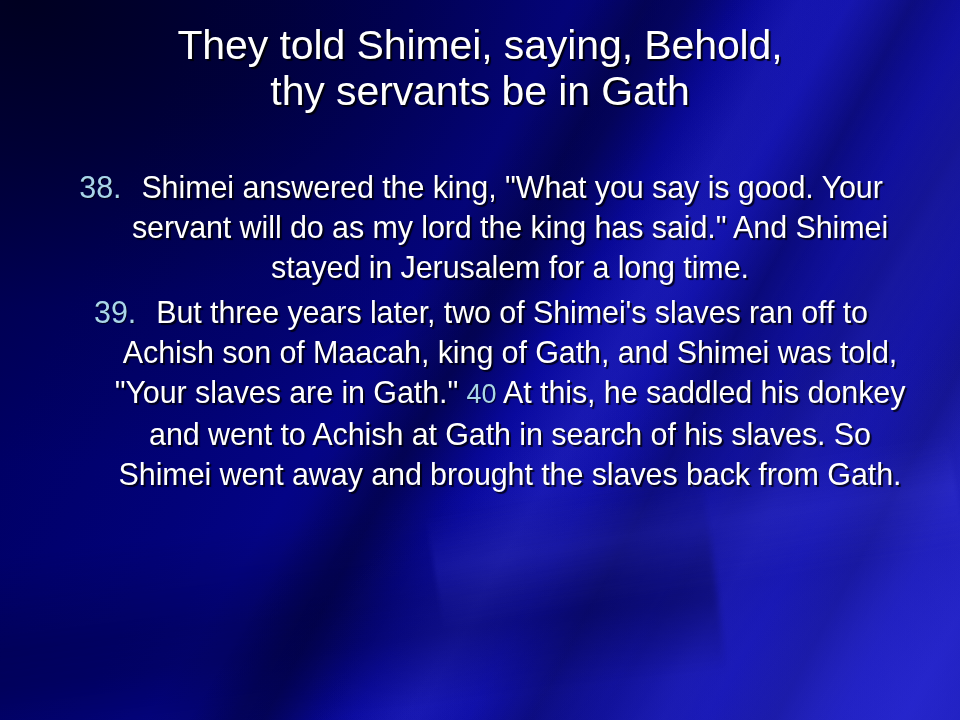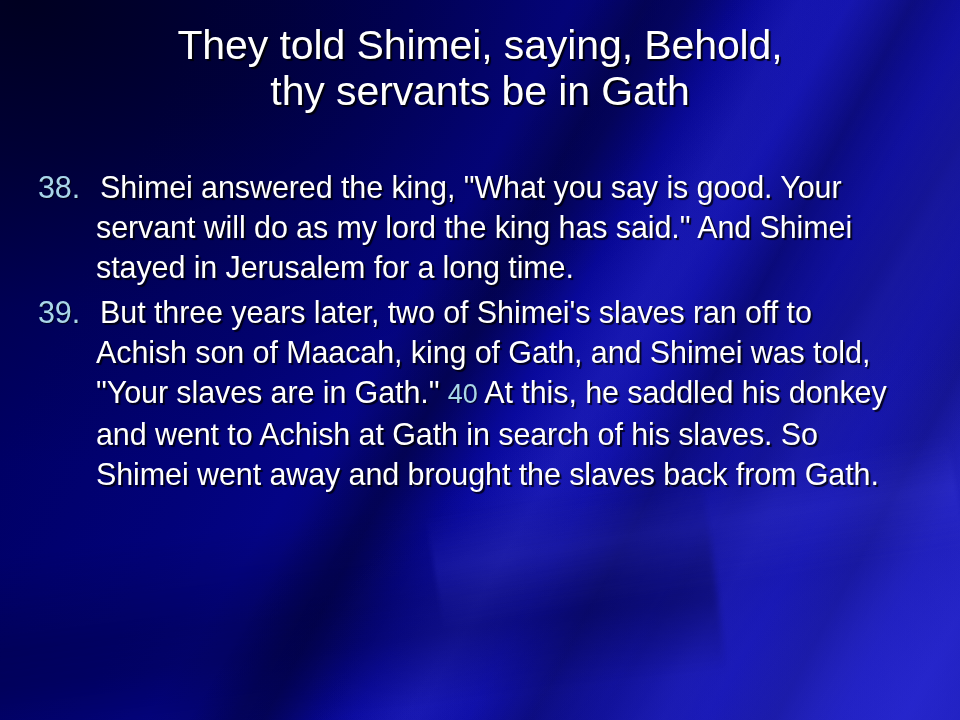--- a/index.html
+++ b/index.html
@@ -155,23 +155,24 @@
     font-size: 41px;
     font-weight: normal;
     line-height: 46px;
     letter-spacing: -0.1px;
     text-shadow: 2px 2px 1px rgba(0,0,0,0.85);
     white-space: pre-line;
   }
 
   .body-block {
     position: absolute;
-    left: 38px;
+    left: 51px;
     top: 167px;
     width: 860px;
+    text-align: center;
   }
 
   .verse-para {
     position: relative;
     color: #ffffff;
     font-size: 30.5px;
     line-height: 40px;
     letter-spacing: -0.1px;
     text-shadow: 2px 2px 1px rgba(0,0,0,0.8);
     padding-left: 58px;

